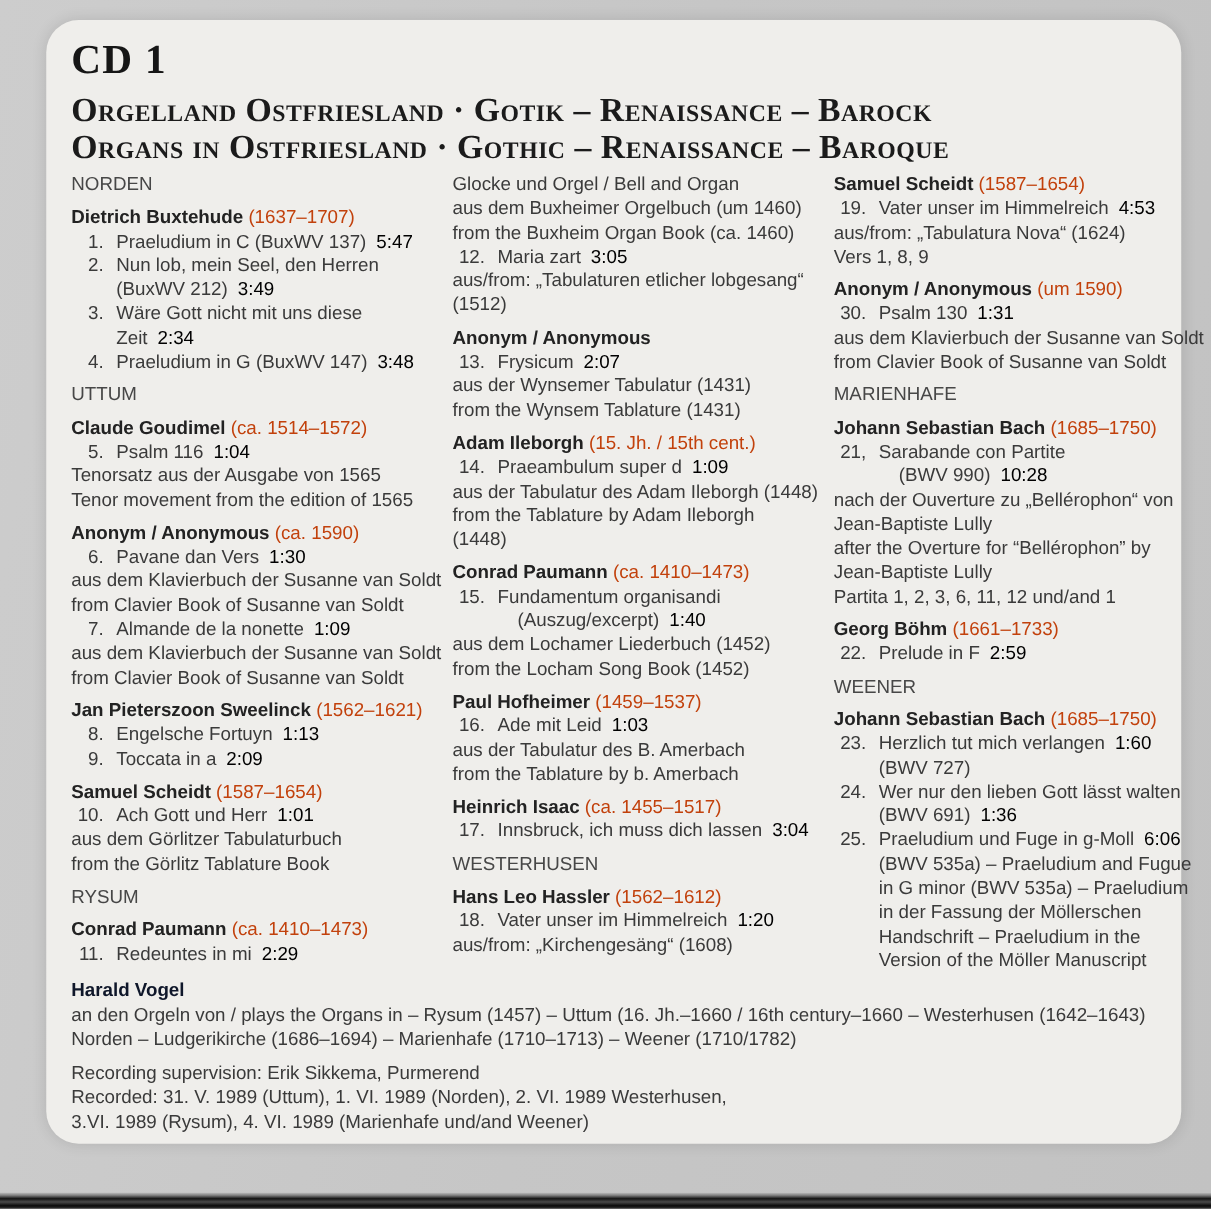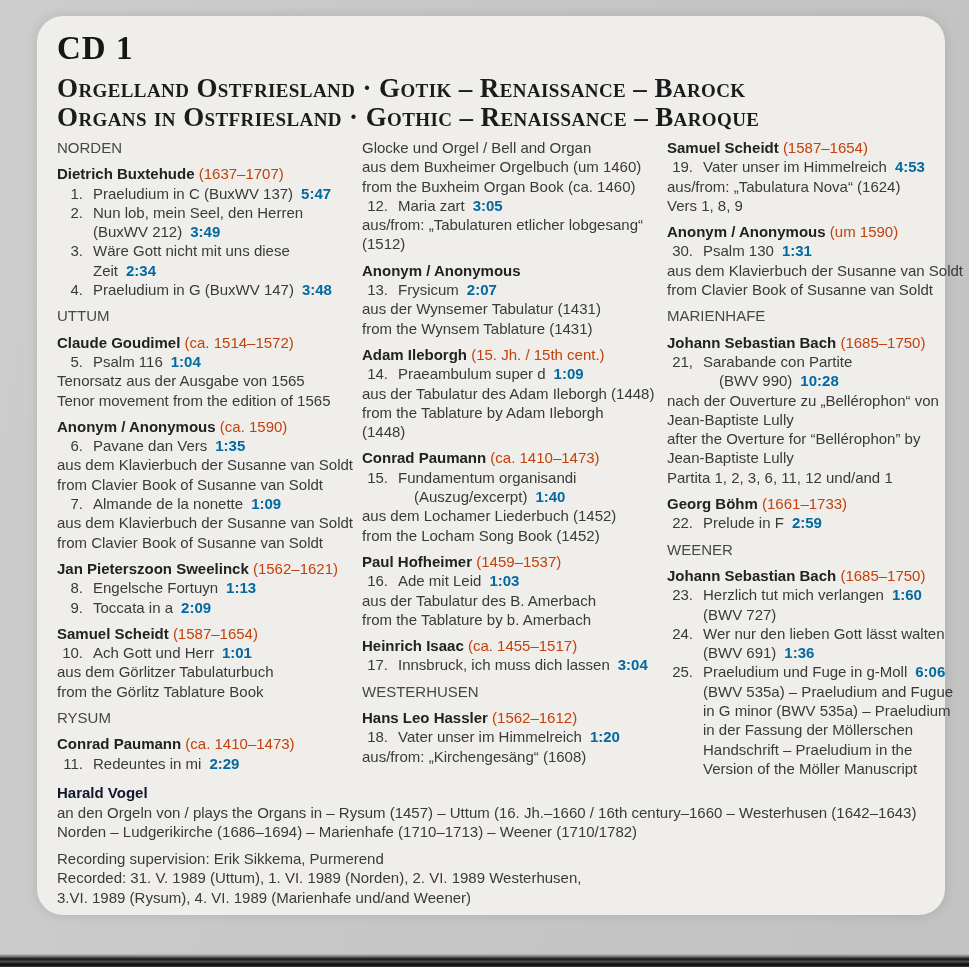--- a/index.html
+++ b/index.html
@@ -31,21 +31,21 @@
   .col + .col{margin-left:12px;}
   .col > :first-child{margin-top:0;}
   .section{margin:7px 0;color:#474747;white-space:nowrap;}
   .composer{margin-top:7px;white-space:nowrap;}
   .composer .name{font-weight:700;color:#222222;}
   .composer .dates{color:#c2410c;}
   .track{display:flex;white-space:nowrap;}
   .track .num{flex:none;width:26px;text-align:right;margin-right:10px;}
   .cont{display:flex;white-space:nowrap;padding-left:36px;}
   .cont.ind2{padding-left:52px;}
-  .dur{font-weight:700;color:#0369a1;margin-left:8px;}
+  .dur{font-weight:400;color:#000000;margin-left:8px;}
   .note{white-space:nowrap;}
   .credits{margin-top:5px;font-size:15px;line-height:19.5px;}
   .performer{font-weight:700;color:#0f172a;}
   .credit-line{white-space:nowrap;}
   .rec{margin-top:7px;}
   .scan-edge{
     position:absolute;left:0;right:0;bottom:0;height:13px;
     background:linear-gradient(to bottom,#c0c0c0 0%,#7d7d7d 18%,#141414 38%,#4a4a4a 58%,#0a0a0a 82%,#3a3a3a 100%);
   }
 </style>
@@ -93,21 +93,21 @@
             <span class="num">5.</span>
             <span class="ttl">Psalm 116</span>
             <span class="dur">1:04</span>
           </div>
           <div class="note">Tenorsatz aus der Ausgabe von 1565</div>
           <div class="note">Tenor movement from the edition of 1565</div>
           <div class="composer"><span class="name">Anonym / Anonymous</span> <span class="dates">(ca. 1590)</span></div>
           <div class="track">
             <span class="num">6.</span>
             <span class="ttl">Pavane dan Vers</span>
-            <span class="dur">1:35</span>
+            <span class="dur">1:30</span>
           </div>
           <div class="note">aus dem Klavierbuch der Susanne van Soldt</div>
           <div class="note">from Clavier Book of Susanne van Soldt</div>
           <div class="track">
             <span class="num">7.</span>
             <span class="ttl">Almande de la nonette</span>
             <span class="dur">1:09</span>
           </div>
           <div class="note">aus dem Klavierbuch der Susanne van Soldt</div>
           <div class="note">from Clavier Book of Susanne van Soldt</div>

